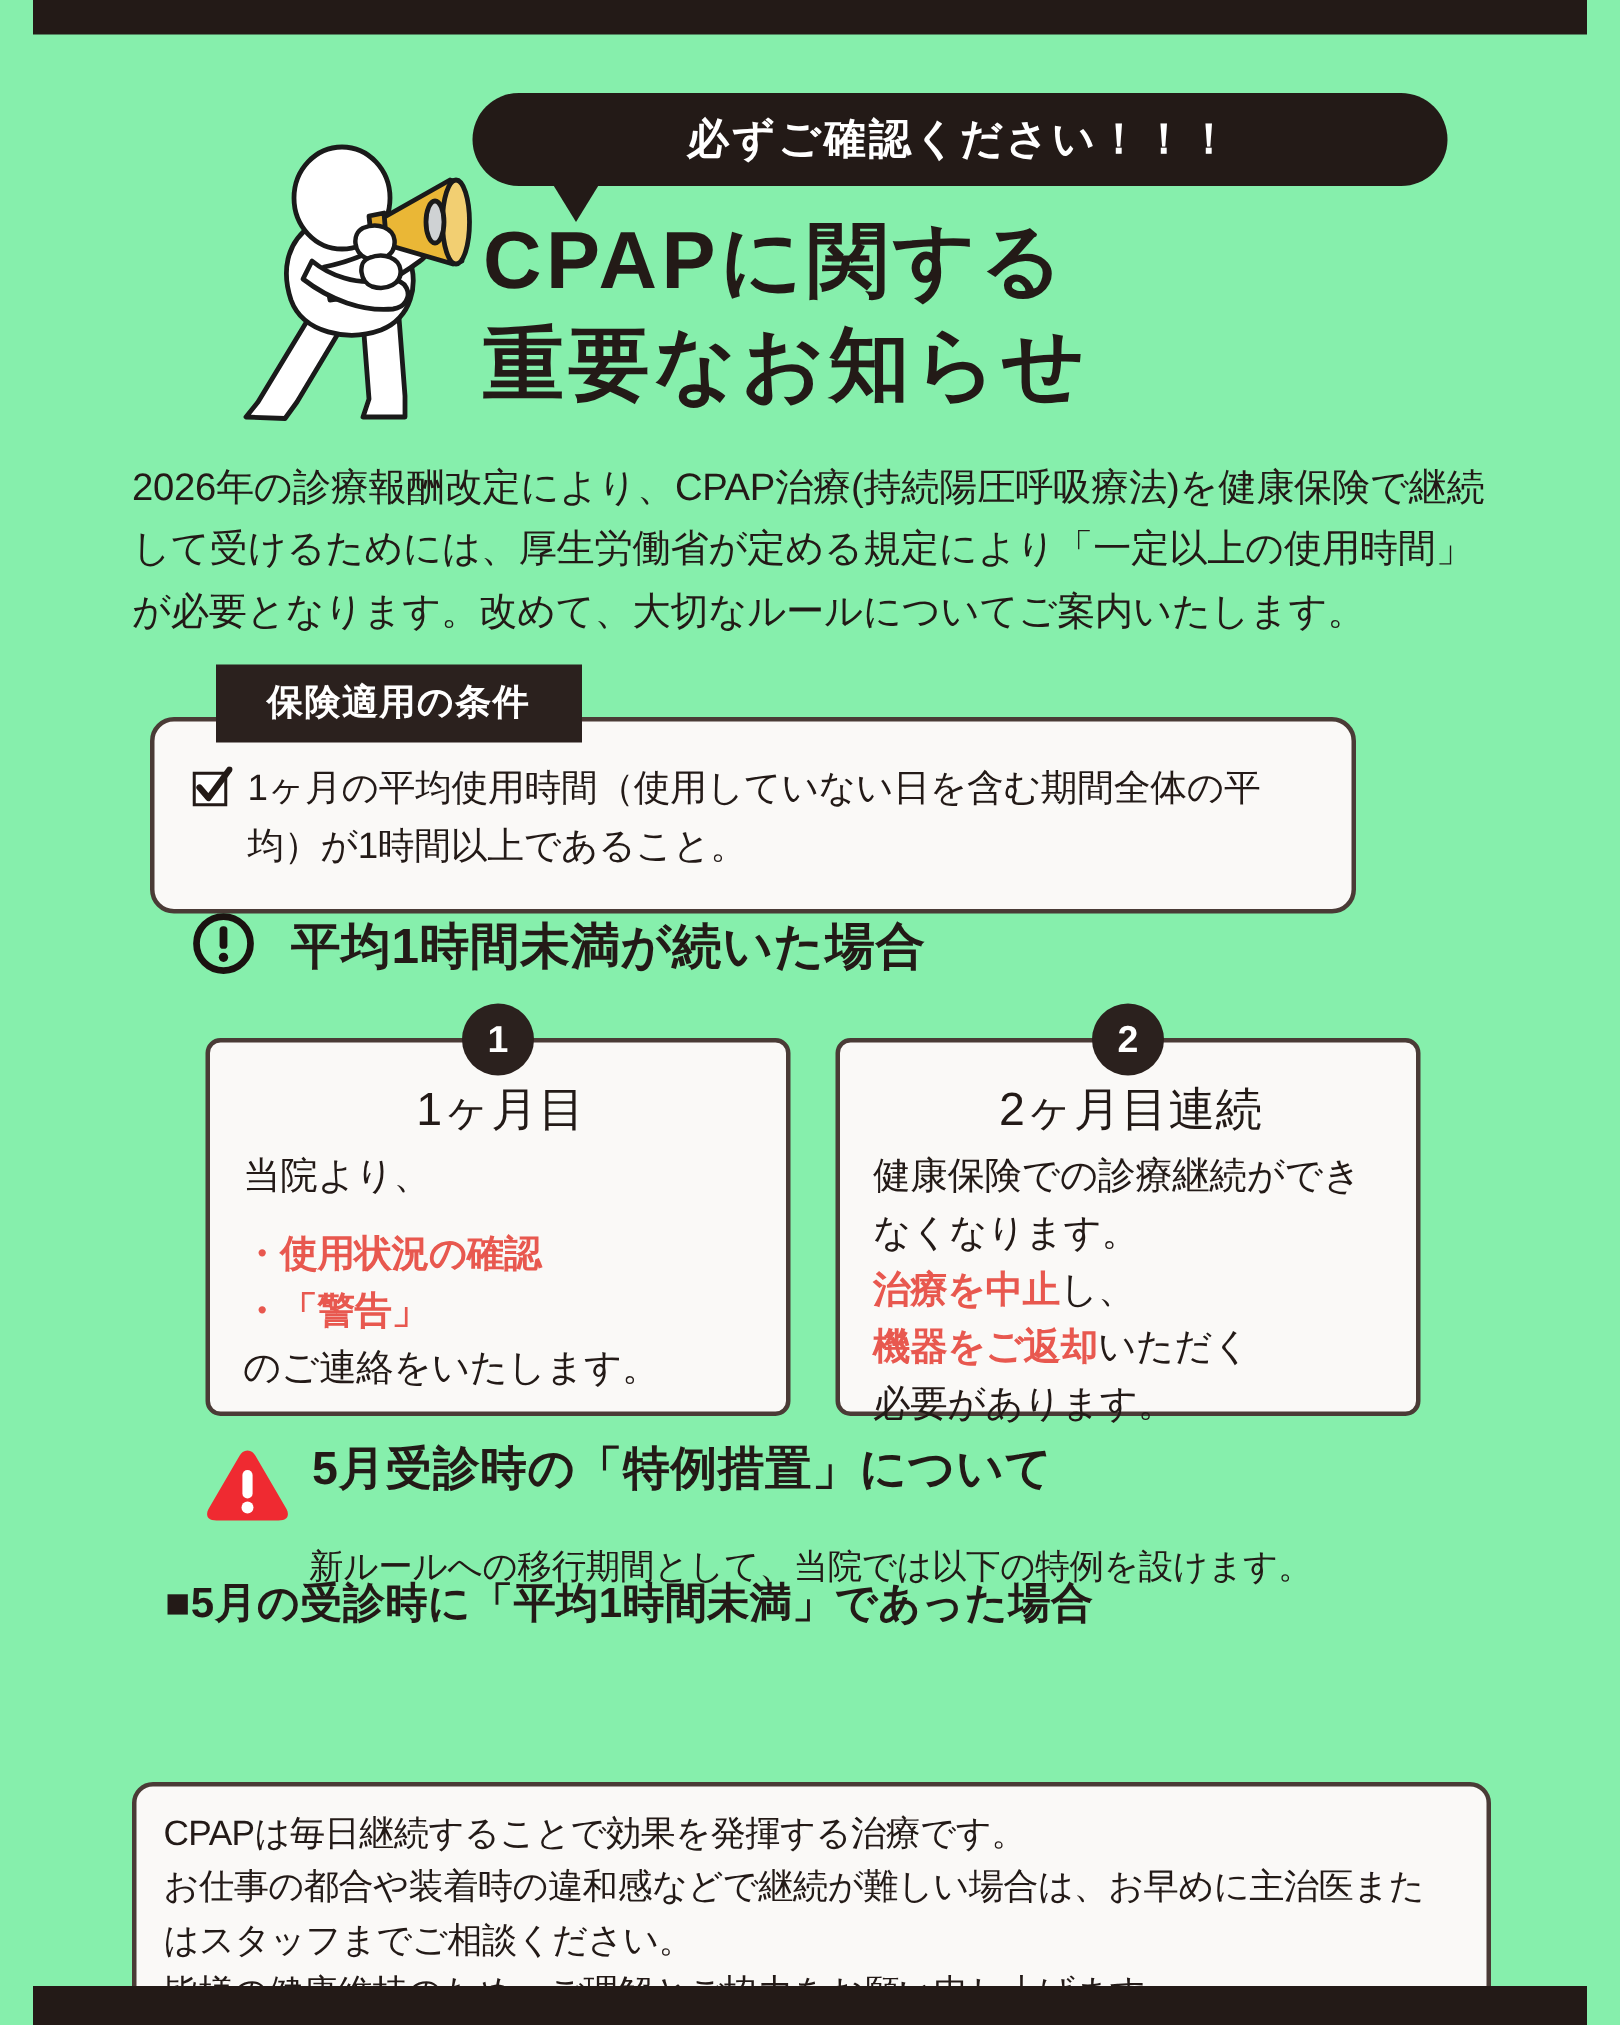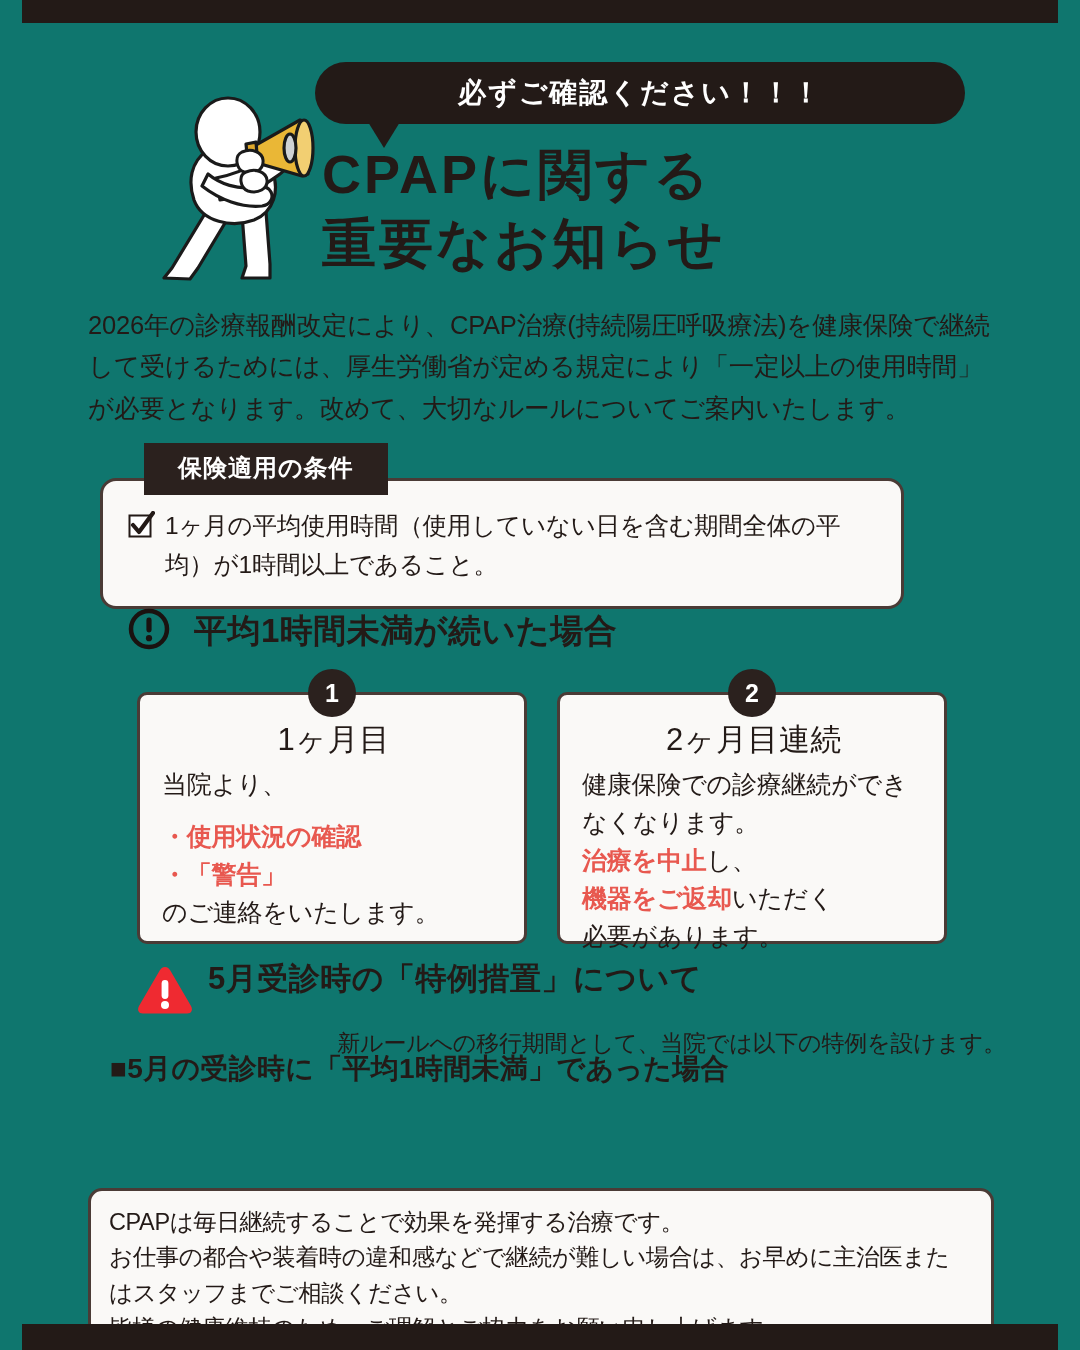--- a/index.html
+++ b/index.html
@@ -12,21 +12,21 @@
     background: #f7f6f4;
     font-family: "Liberation Sans", "DejaVu Sans", sans-serif;
     color: #2b211e;
     overflow: hidden;
     position: relative;
   }
   .page {
     position: relative;
     width: 1080px;
     height: 1350px;
-    background: #0f766e;
+    background: #86efac;
   }
 
   
   .bar {
     position: absolute;
     left: 22px;
     right: 22px;
     height: 23px;
     background: #231a17;
   }
@@ -242,21 +242,20 @@
     letter-spacing: 0.5px;
     color: #231a17;
     line-height: 1.12;
   }
   .special-sub {
     font-size: 23px;
     color: #231a17;
     margin-top: 8px;
     margin-left: 70px;
     letter-spacing: -0.2px;
-    text-align: right;
   }
   .case-head {
     position: absolute;
     left: 110px;
     top: 1050px;
     font-size: 28px;
     font-weight: bold;
     letter-spacing: 0.3px;
     color: #231a17;
   }

